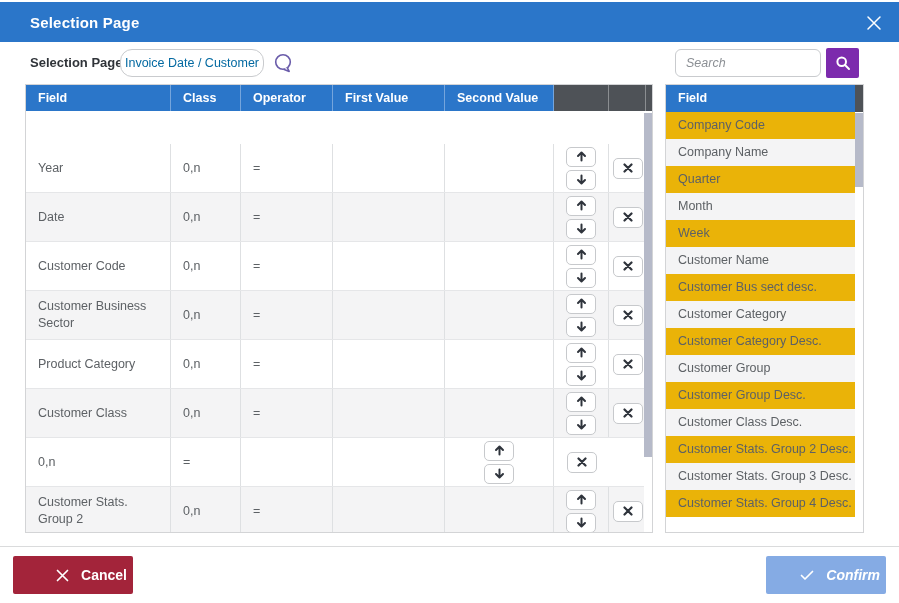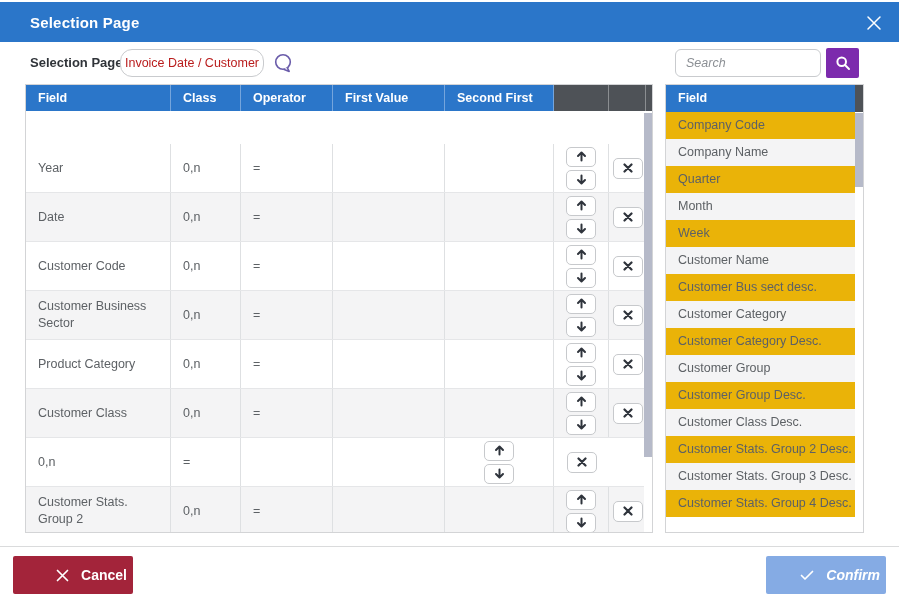--- a/index.html
+++ b/index.html
@@ -6,21 +6,21 @@
   body{width:899px;height:603px;position:relative;font-family:"Liberation Sans",sans-serif;overflow:hidden;}
   .app{position:absolute;inset:0;background:#fff;}
 
   
   .titlebar{position:absolute;top:2px;left:0;width:899px;height:40px;background:#2b76c9;display:flex;align-items:center;padding:0 30px;box-sizing:border-box;}
   .titlebar .title{color:#fff;font-size:15px;font-weight:700;letter-spacing:.2px;}
   .close-x{position:absolute;right:14px;top:10px;width:22px;height:22px;cursor:pointer;display:flex;align-items:center;justify-content:center;background:none;border:none;padding:0;}
 
   
   .sp-label{position:absolute;left:30px;top:49px;height:28px;line-height:28px;font-size:13px;font-weight:700;color:#303439;}
-  .sp-input{position:absolute;left:120px;top:49px;width:144px;height:28px;box-sizing:border-box;border:1px solid #c9cbce;border-radius:12px;text-align:center;font-size:12.5px;color:#b91c1c;font-family:"Liberation Sans",sans-serif;outline:none;background:#fff;}
+  .sp-input{position:absolute;left:120px;top:49px;width:144px;height:28px;box-sizing:border-box;border:1px solid #c9cbce;border-radius:12px;text-align:center;font-size:12.5px;color:#0369a1;font-family:"Liberation Sans",sans-serif;outline:none;background:#fff;}
   .bubble{position:absolute;left:272px;top:52px;width:22px;height:24px;background:none;border:none;padding:0;cursor:pointer;}
 
   .search-wrap{position:absolute;left:675px;top:49px;}
   .search-input{width:146px;height:28px;box-sizing:border-box;border:1px solid #c9cbce;border-radius:6px;padding:0 10px;font-size:12.5px;font-style:italic;color:#6b6f73;font-family:"Liberation Sans",sans-serif;outline:none;}
   .search-input::placeholder{color:#8b8f94;font-style:italic;}
   .search-btn{position:absolute;left:151px;top:-1px;width:33px;height:30px;background:#7c2bad;border:none;border-radius:2px;cursor:pointer;display:flex;align-items:center;justify-content:center;}
 
   
   .sel-table{position:absolute;left:25px;top:84px;width:628px;height:449px;box-sizing:border-box;border:1px solid #d3d4d6;overflow:hidden;background:#fff;}
   .thead{display:grid;grid-template-columns:145px 70px 92px 112px 109px 55px 37px 8px;height:26px;}
@@ -90,21 +90,21 @@
         </svg>
     </button>
   </div>
 
   <div class="sel-table">
     <div class="thead">
       <div class="th">Field</div>
       <div class="th">Class</div>
       <div class="th">Operator</div>
       <div class="th">First Value</div>
-      <div class="th">Second First</div>
+      <div class="th">Second Value</div>
       <div class="th dark"></div>
       <div class="th dark"></div>
       <div class="th dark"></div>
     </div>
     <div class="tbody">
   <div class="trow">
     <div class="td">
             <span>Year</span>
           </div>
     <div class="td">

